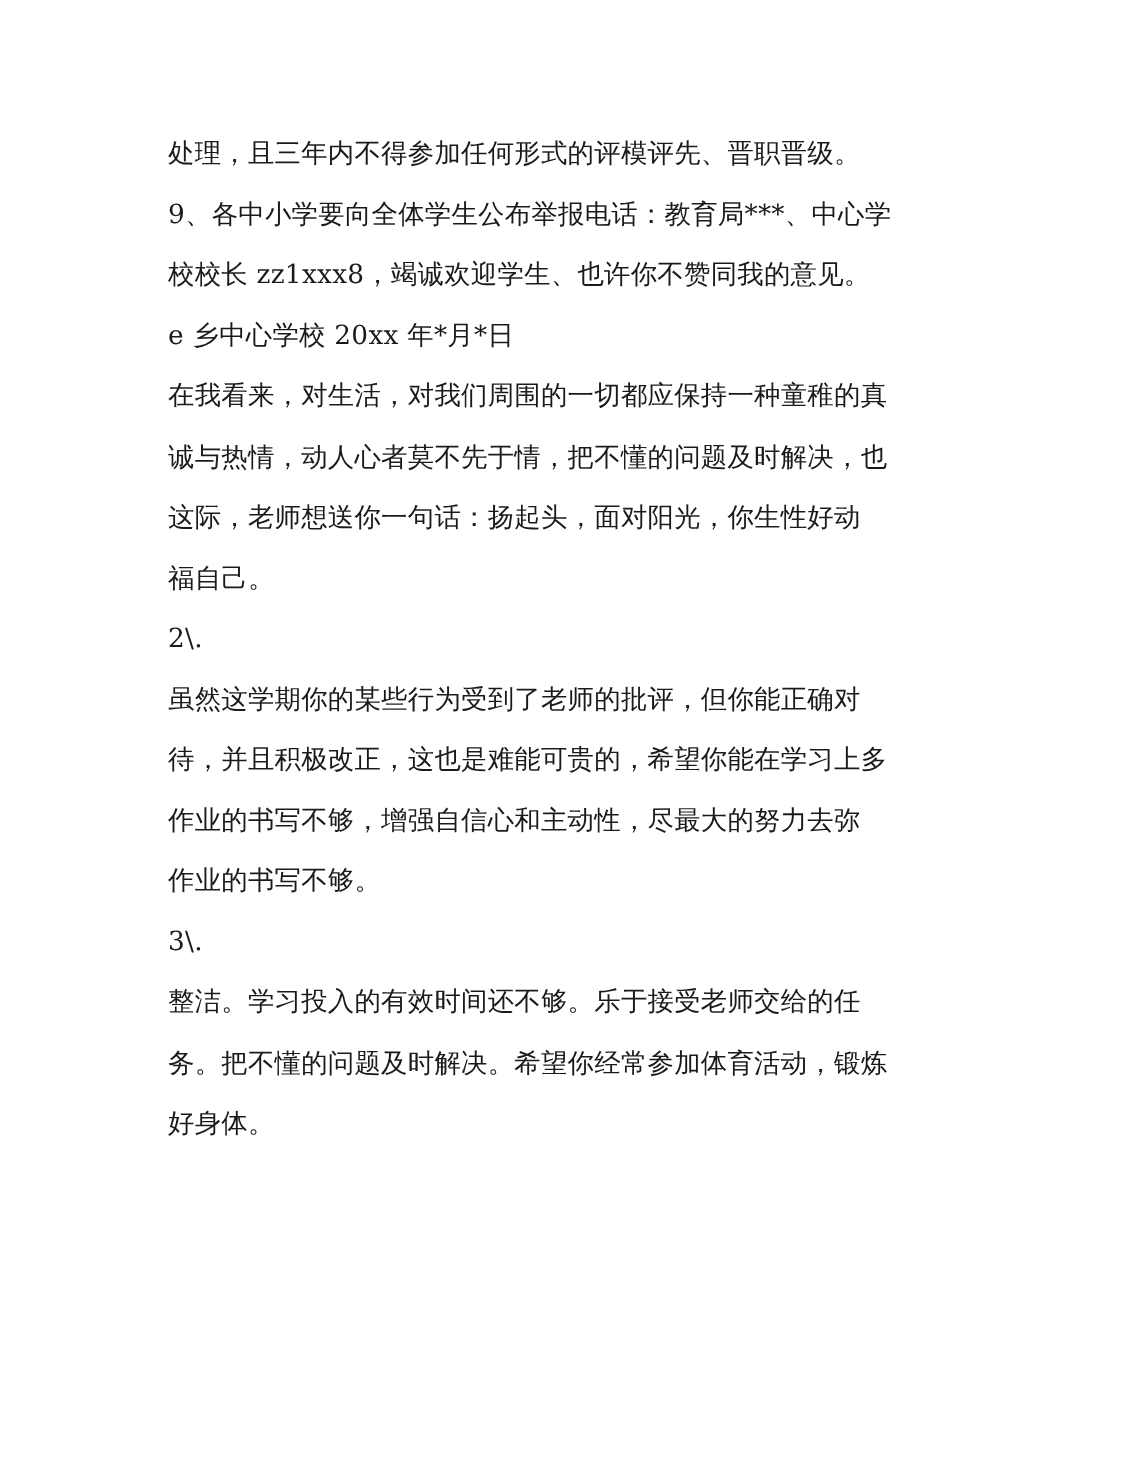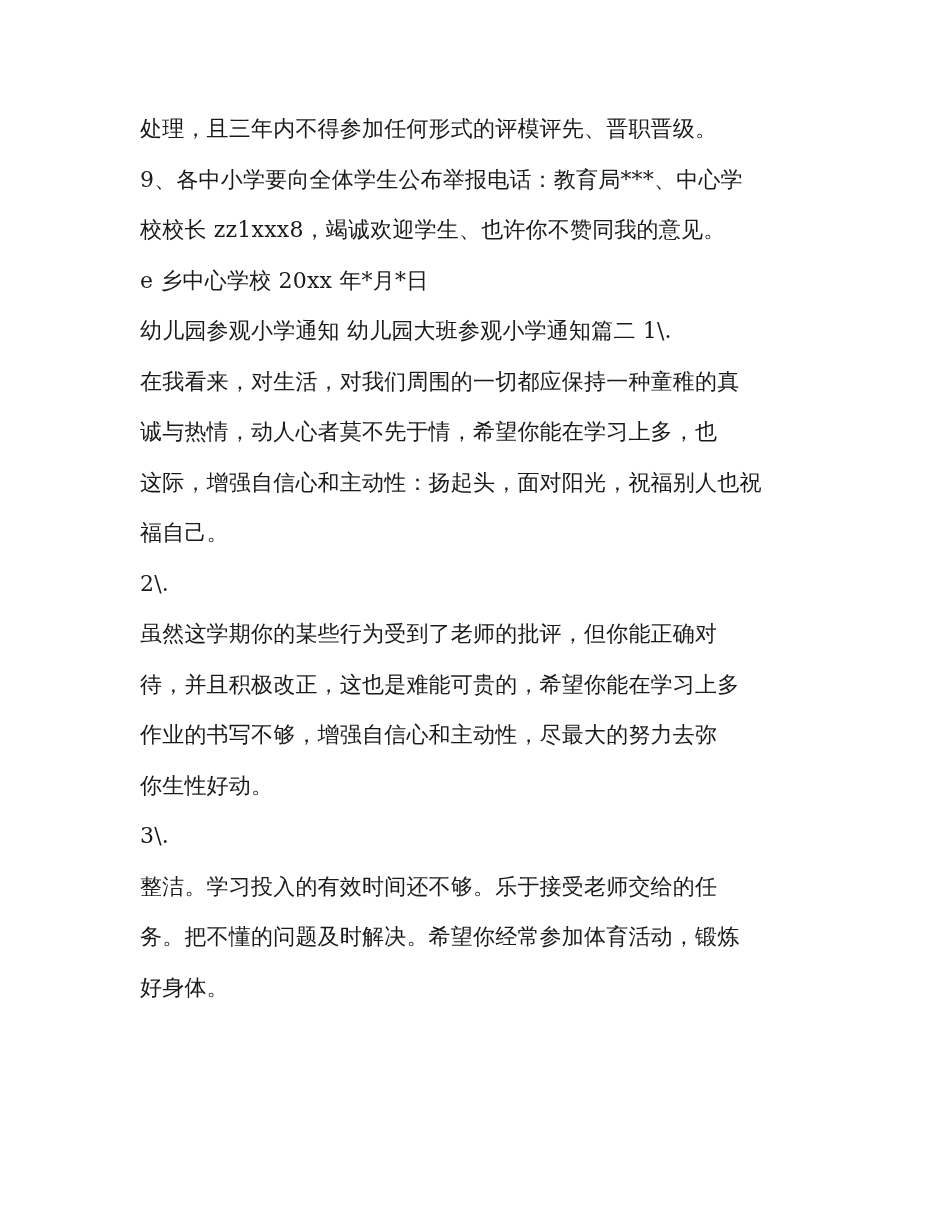--- a/index.html
+++ b/index.html
@@ -40,28 +40,27 @@
 </style>
 </head>
 <body>
 
 <div class="page">
   <div class="content">
     <div class="line">处理，且三年内不得参加任何形式的评模评先、晋职晋级。</div>
     <div class="line">9、各中小学要向全体学生公布举报电话：教育局***、中心学</div>
     <div class="line">校校长 zz1xxx8，竭诚欢迎学生、也许你不赞同我的意见。</div>
     <div class="line">e 乡中心学校 20xx 年*月*日</div>
-    <div class="line">幼儿园参观小学通知 幼儿园大班参观小学通知篇二 1\.</div>
     <div class="line">在我看来，对生活，对我们周围的一切都应保持一种童稚的真</div>
-    <div class="line">诚与热情，动人心者莫不先于情，希望你能在学习上多，也</div>
-    <div class="line">这际，增强自信心和主动性：扬起头，面对阳光，祝福别人也祝</div>
+    <div class="line">诚与热情，动人心者莫不先于情，把不懂的问题及时解决，也</div>
+    <div class="line">这际，老师想送你一句话：扬起头，面对阳光，你生性好动</div>
     <div class="line">福自己。</div>
     <div class="line">2\.</div>
     <div class="line">虽然这学期你的某些行为受到了老师的批评，但你能正确对</div>
     <div class="line">待，并且积极改正，这也是难能可贵的，希望你能在学习上多</div>
     <div class="line">作业的书写不够，增强自信心和主动性，尽最大的努力去弥</div>
-    <div class="line">你生性好动。</div>
+    <div class="line">作业的书写不够。</div>
     <div class="line">3\.</div>
     <div class="line">整洁。学习投入的有效时间还不够。乐于接受老师交给的任</div>
     <div class="line">务。把不懂的问题及时解决。希望你经常参加体育活动，锻炼</div>
     <div class="line">好身体。</div>
   </div>
 </div>
 
 </body></html>

